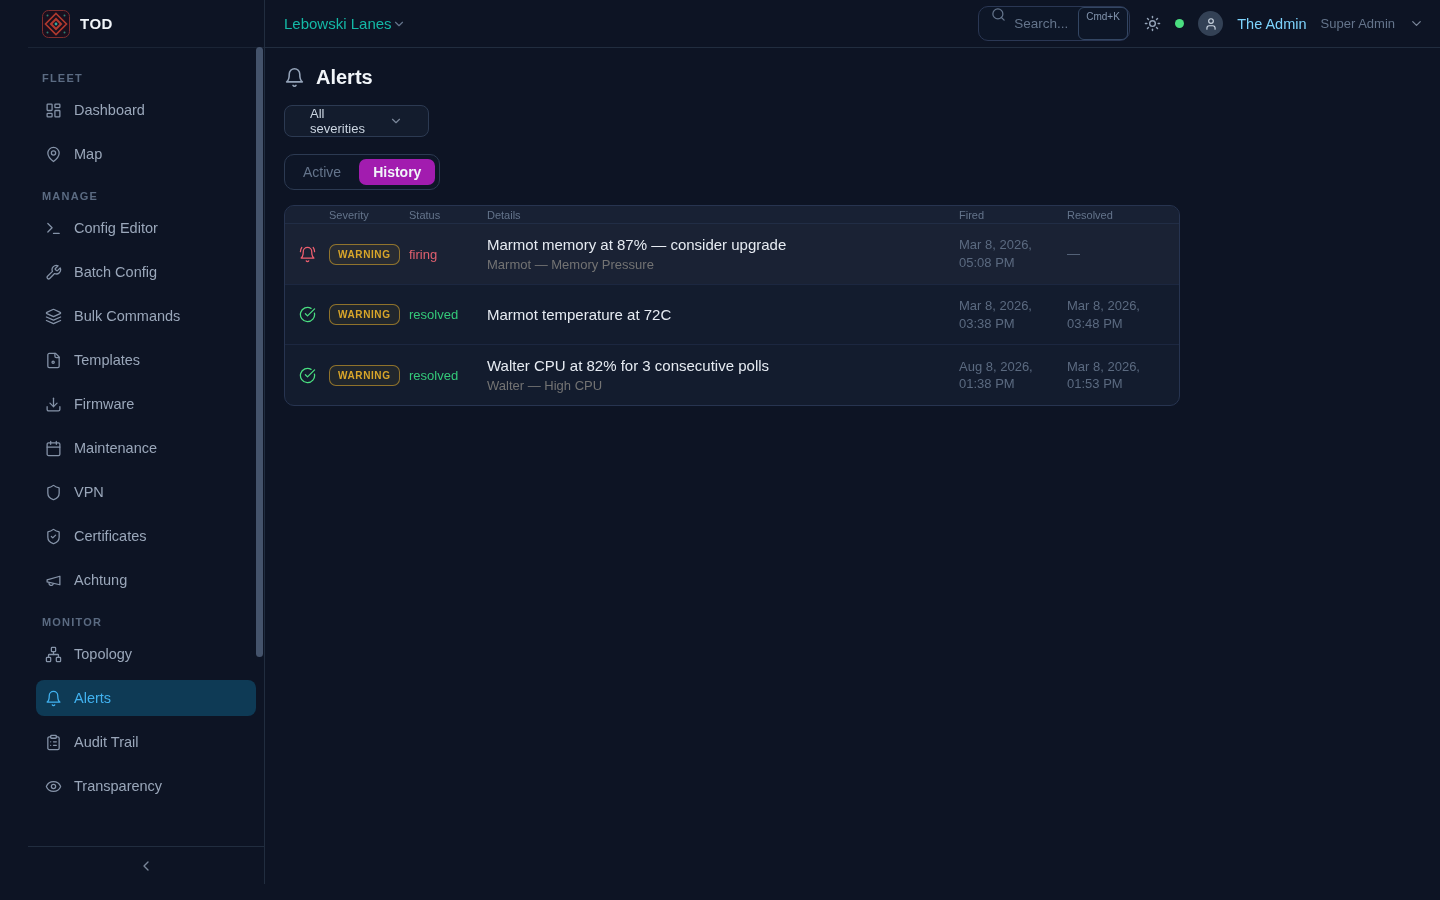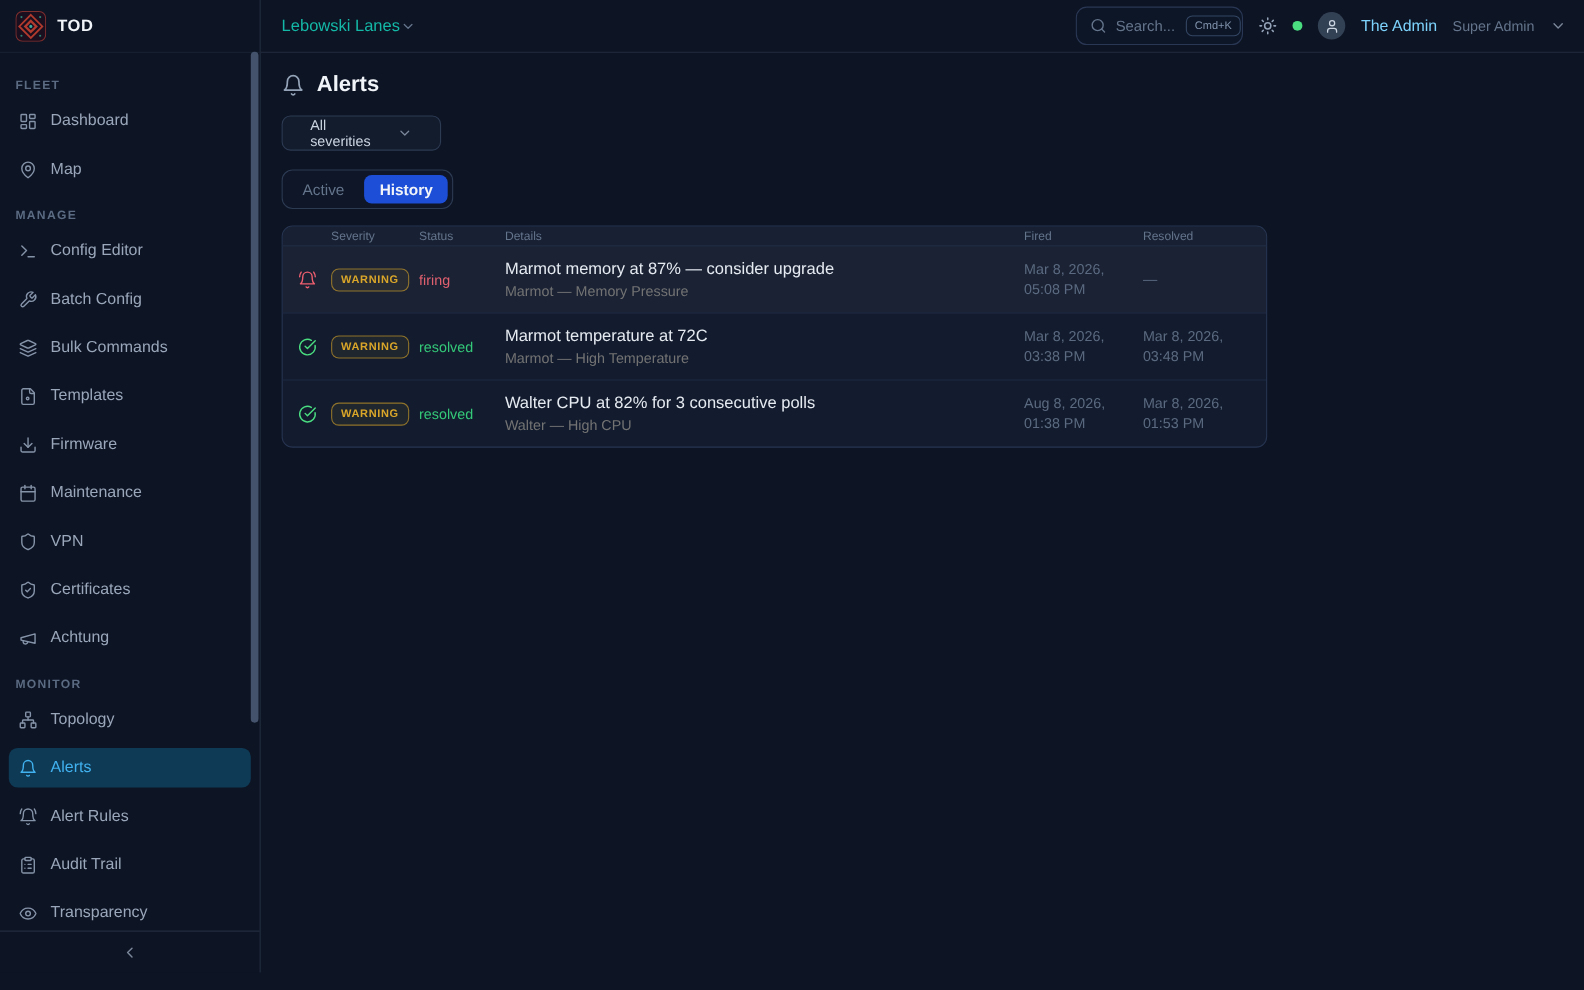--- a/index.html
+++ b/index.html
@@ -8,21 +8,21 @@
     font-family:"Liberation Sans","DejaVu Sans",sans-serif;
     background:#0d1424; color:#e2e8f0; font-size:14px;
     display:flex;
   }
   svg { display:block; }
 
   
   .sidebar {
     width:237px; min-width:237px; height:884px;
     background:#0d1424; border-right:1px solid rgba(51,65,85,.55);
-    display:flex; flex-direction:column; position:relative;
+    display:flex; flex-direction:column; position:relative;margin-left:28px;
   }
   .sidebar-header {
     height:48px; display:flex; align-items:center; gap:10px;
     padding:0 14px; border-bottom:1px solid rgba(51,65,85,.35);
   }
   .brand-name { font-size:15px; font-weight:700; letter-spacing:.5px; color:#f1f5f9; }
   .sidebar-nav { flex:1; padding:8px 8px 0 8px; overflow:hidden; }
   .nav-section-label {
     font-size:11px; font-weight:700; letter-spacing:1.2px; text-transform:uppercase;
     color:#5b6b82; margin:18px 0 8px 6px;
@@ -47,21 +47,21 @@
 
   
   .main { flex:1; display:flex; flex-direction:column; }
   .topbar {
     height:48px; display:flex; align-items:center;
     padding:0 16px 0 19px; border-bottom:1px solid rgba(51,65,85,.55);
   }
   .org-switcher { display:flex; align-items:center; gap:0; color:#14b8a6; font-size:15px; cursor:pointer; }
   .topbar-right { margin-left:auto; display:flex; align-items:center; gap:14px; }
   .search-box {
-    display:flex; align-items:center; gap:8px; width:152px; height:35px;
+    display:flex; gap:8px; width:152px; height:35px;
     border:1px solid #2a3754; border-radius:10px; padding:0 8px 0 12px;
     background:rgba(15,23,42,.55); color:#64748b;
   }
   .search-box input {
     width:56px; background:transparent; border:none; outline:none;
     color:#94a3b8; font-size:13.5px; font-family:inherit;
   }
   .search-box input::placeholder { color:#64748b; }
   .kbd {
     font-size:10px; color:#8294ad; border:1px solid #334663;
@@ -85,21 +85,21 @@
     justify-content:space-between; padding:0 25px; gap:8px;
     border:1px solid #2c3a52; border-radius:8px; background:rgba(30,41,59,.4);
     color:#cbd5e1; font-size:13px; cursor:pointer;
   }
   .severity-select .chev { color:#7a8699; }
   .tabs {
     margin-top:17px; display:inline-flex; align-items:center; gap:4px; padding:4px;
     border:1px solid #2c3a52; border-radius:10px; background:rgba(15,23,42,.5);
   }
   .tab { padding:5px 14px; font-size:14px; color:#64748b; border-radius:7px; cursor:pointer; }
-  .tab.active { background:#1d4ed8; color:#f1f5f9; font-weight:600;text-align:right; }
+  .tab.active { background:#a21caf; color:#f1f5f9; font-weight:600;text-align:right; }
 
   
   .alerts-table {
     margin-top:15px; width:896px; background:#131c2e;
     border:1px solid #273450; border-radius:10px; overflow:hidden;
   }
   .t-row {
     display:grid; grid-template-columns:44px 80px 78px 1fr 108px 112px;
     align-items:center;
   }
@@ -284,31 +284,20 @@
     <div class="nav-item active">
       <span class="nav-icon">
         <svg width="17" height="17" viewBox="0 0 24 24" fill="none" stroke="currentColor" stroke-width="1.8" stroke-linecap="round" stroke-linejoin="round">
             <path d="M6 8a6 6 0 0 1 12 0c0 7 3 9 3 9H3s3-2 3-9"></path>
             <path d="M10.3 21a1.94 1.94 0 0 0 3.4 0"></path>
           </svg>
       </span>
       <span class="nav-label">Alerts</span>
     </div>
 
-    <div class="nav-item">
-      <span class="nav-icon">
-        <svg width="17" height="17" viewBox="0 0 24 24" fill="none" stroke="currentColor" stroke-width="1.8" stroke-linecap="round" stroke-linejoin="round">
-            <path d="M6 8a6 6 0 0 1 12 0c0 7 3 9 3 9H3s3-2 3-9"></path>
-            <path d="M10.3 21a1.94 1.94 0 0 0 3.4 0"></path>
-            <path d="M4 2C2.8 3.7 2 5.7 2 8"></path>
-            <path d="M22 8c0-2.3-.8-4.3-2-6"></path>
-          </svg>
-      </span>
-      <span class="nav-label">Alert Rules</span>
-    </div>
 
     <div class="nav-item">
       <span class="nav-icon">
         <svg width="17" height="17" viewBox="0 0 24 24" fill="none" stroke="currentColor" stroke-width="1.8" stroke-linecap="round" stroke-linejoin="round">
             <rect width="8" height="4" x="8" y="2" rx="1" ry="1"></rect>
             <path d="M16 4h2a2 2 0 0 1 2 2v14a2 2 0 0 1-2 2H6a2 2 0 0 1-2-2V6a2 2 0 0 1 2-2h2"></path>
             <path d="M12 11h4"></path>
             <path d="M12 16h4"></path>
             <path d="M8 11h.01"></path>
             <path d="M8 16h.01"></path>
@@ -461,21 +450,20 @@
           <span class="cell-icon sev-icon-resolved">
             <svg width="17" height="17" viewBox="0 0 24 24" fill="none" stroke="currentColor" stroke-width="1.8" stroke-linecap="round" stroke-linejoin="round">
                 <path d="M21.801 10A10 10 0 1 1 17 3.335"></path>
                 <path d="m9 11 3 3L22 4"></path>
               </svg>
           </span>
           <span><span class="badge">WARNING</span></span>
           <span class="status status-resolved">resolved</span>
           <span>
             <div class="alert-title">Marmot temperature at 72C</div>
-            <div class="alert-source">Marmot — High Temperature</div>
           </span>
           <span class="t-date">Mar 8, 2026, 03:38 PM</span>
           <span class="t-date">Mar 8, 2026, 03:48 PM</span>
         </div>
 
         <div class="t-row">
           <span class="cell-icon sev-icon-resolved">
             <svg width="17" height="17" viewBox="0 0 24 24" fill="none" stroke="currentColor" stroke-width="1.8" stroke-linecap="round" stroke-linejoin="round">
                 <path d="M21.801 10A10 10 0 1 1 17 3.335"></path>
                 <path d="m9 11 3 3L22 4"></path>

